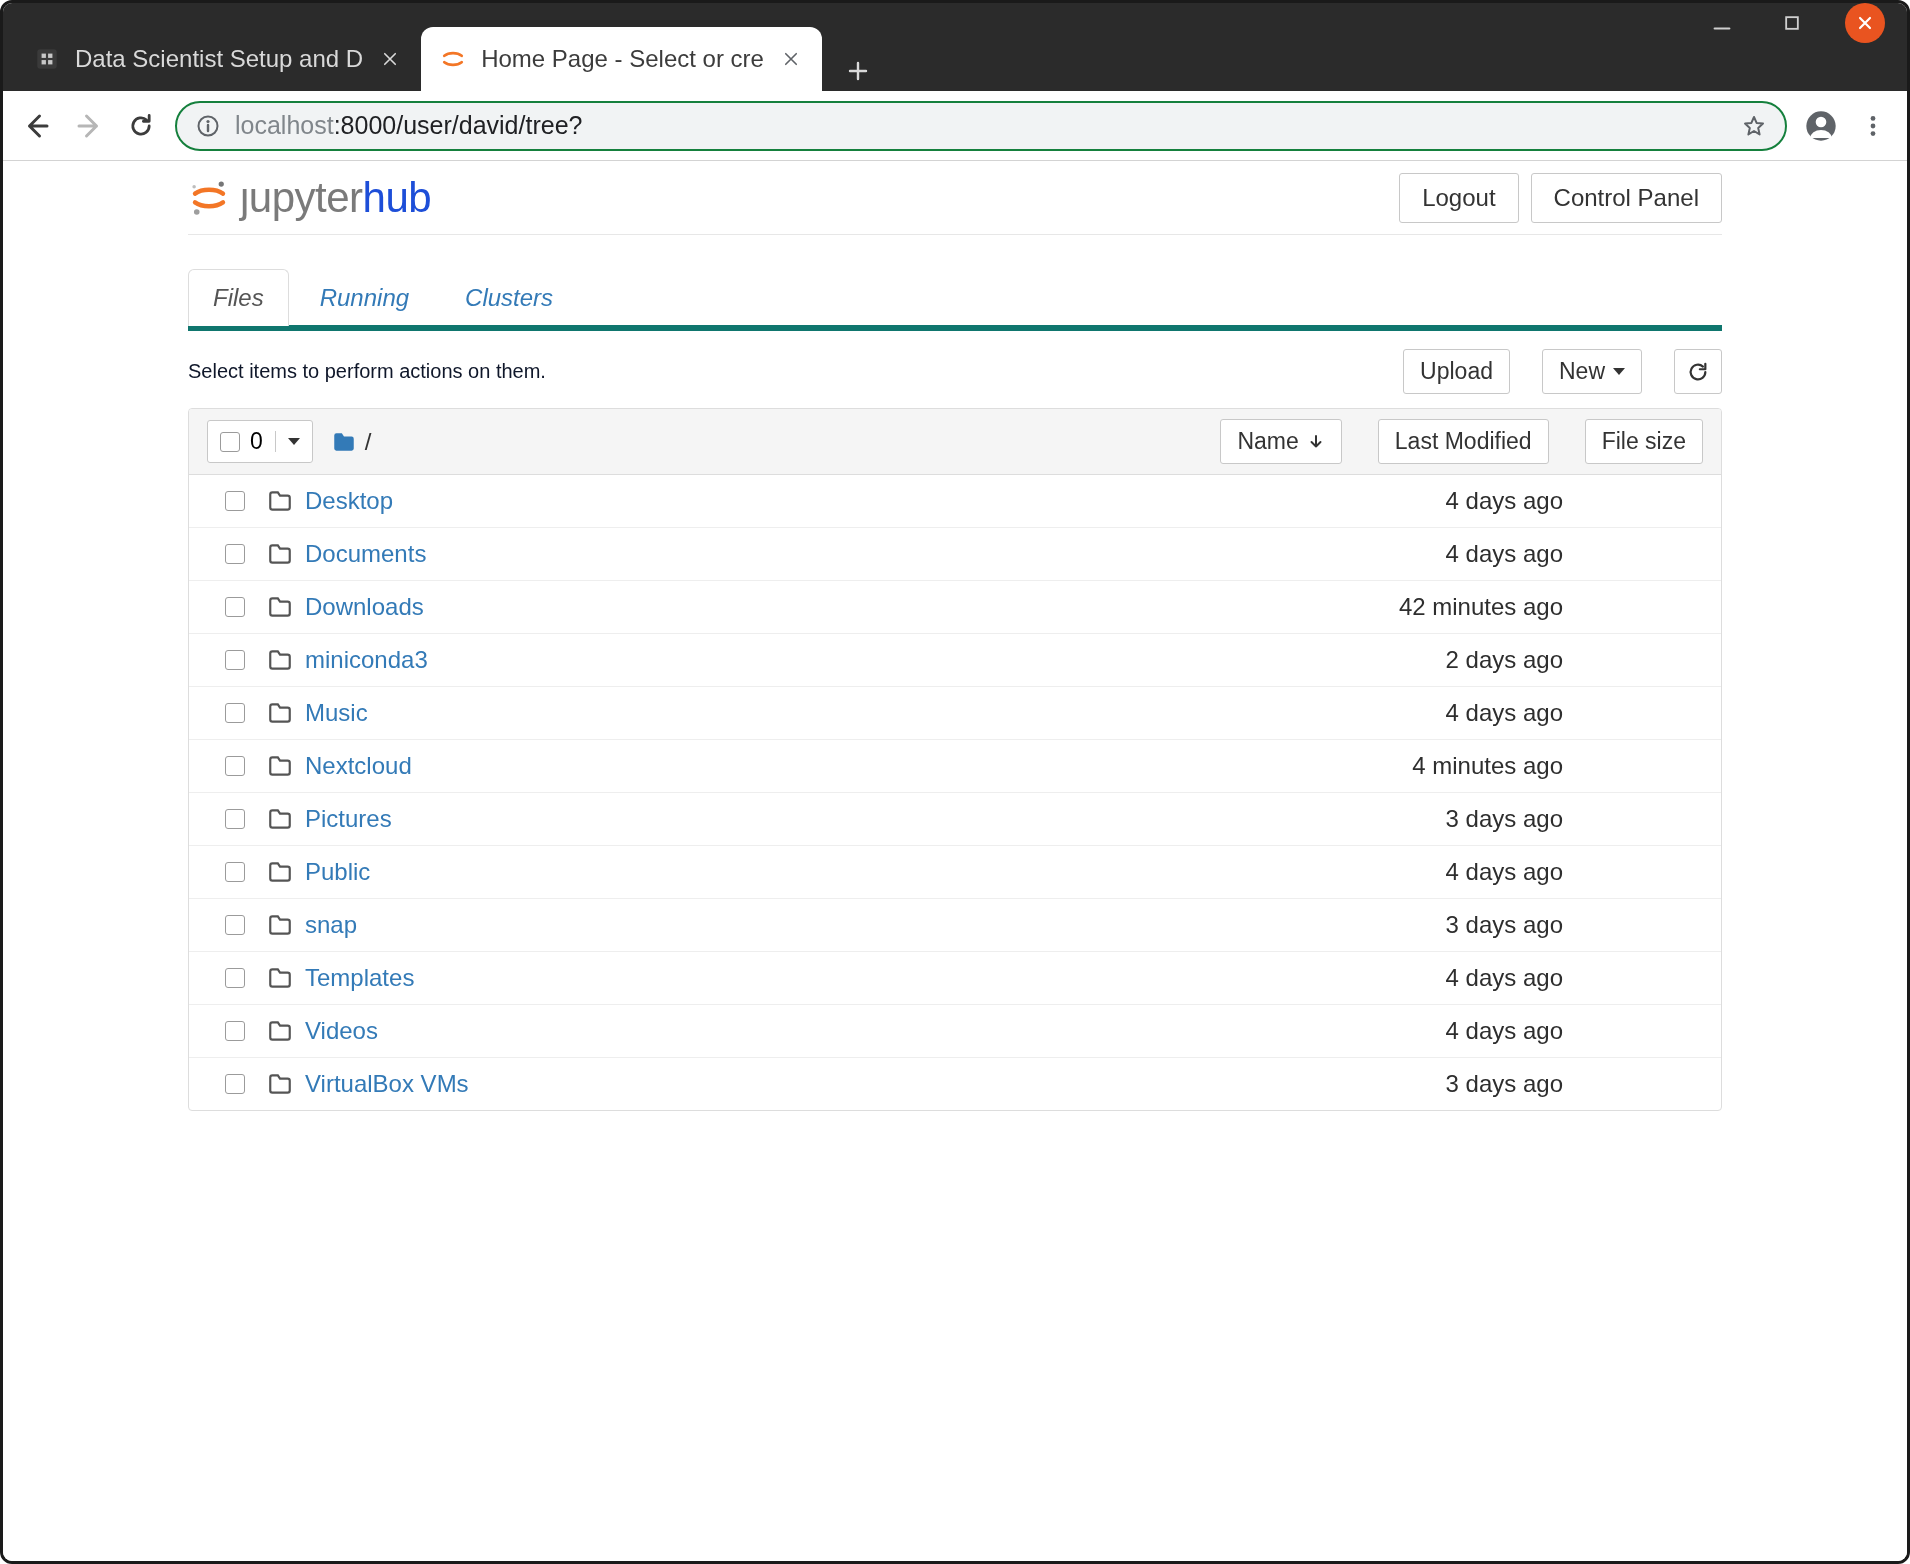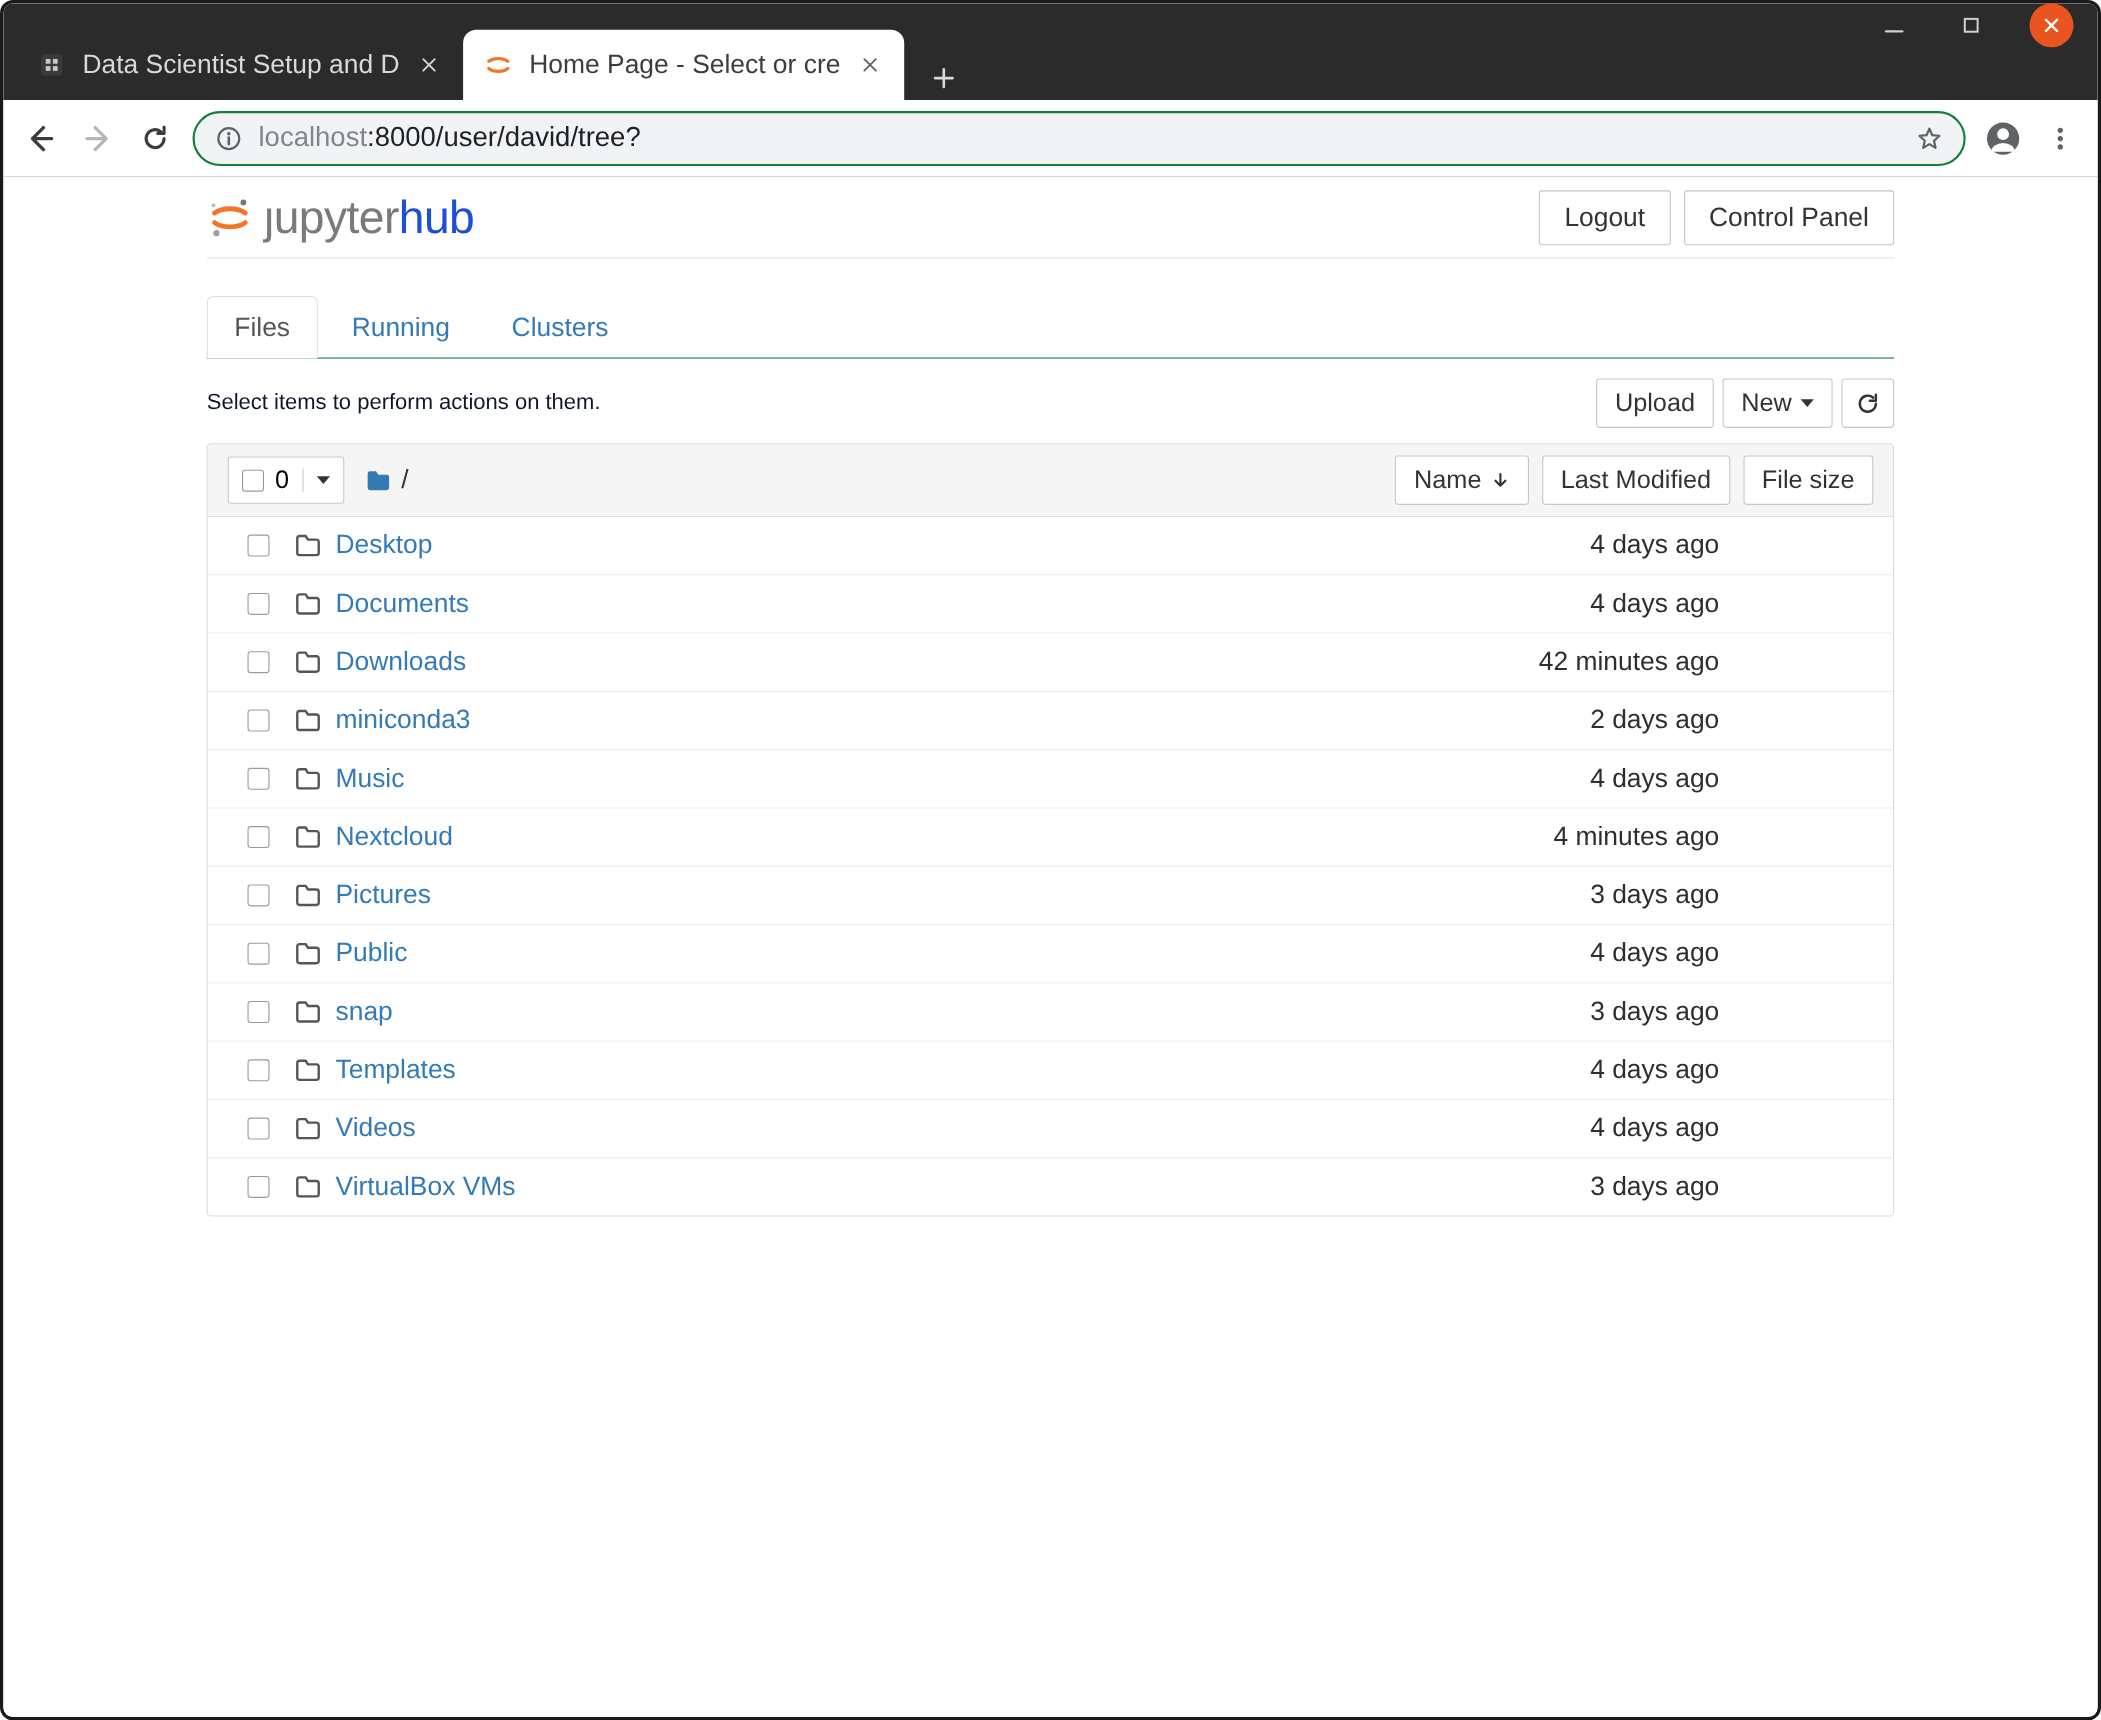--- a/index.html
+++ b/index.html
@@ -36,29 +36,29 @@
     .header { height:74px; border-bottom:1px solid #e7e7e7; display:flex; align-items:center; }
     .logo { display:flex; align-items:center; gap:10px; cursor:pointer; }
     .logo .mark { width:42px; height:42px; }
     .logo .word { font-size:42px; font-weight:400; letter-spacing:-0.5px; color:#7a7a7a; }
     .logo .word .orange { color:#1d4ed8; font-weight:400; }
     .header-btns { margin-left:auto; display:flex; gap:12px; }
     .hbtn { border:1px solid #c8c8c8; background:#fff; padding:10px 22px; font-size:24px; color:#333; cursor:pointer; border-radius:3px; }
 
     
     .jtabs-wrap { margin-top:34px; }
-    .jtabs { display:flex; border-bottom:1px solid #0f766e; }
+    .jtabs { display:flex; border-bottom:6px solid #0f766e;font-style:italic; }
     .jtab { padding:14px 24px; font-size:24px; color:#337ab7; cursor:pointer; border:1px solid transparent; border-bottom:none; margin-bottom:-1px; border-radius:6px 6px 0 0; margin-right:6px; }
     .jtab.active { color:#555; background:#fff; border-color:#ddd #ddd #fff; }
 
     
     .action-row { display:flex; align-items:center; margin-top:18px; }
     .action-row .blurb { font-size:20px; color:#0f172a; }
     .action-row .rbtns { margin-left:auto; display:flex; gap:8px; }
-    .sbtn { border:1px solid #c8c8c8; background:#fff; padding:8px 16px; font-size:23px; color:#333; cursor:pointer; border-radius:3px; display:inline-flex; align-items:center; gap:8px; }
+    .sbtn { border:1px solid #c8c8c8; background:#fff; padding:8px 16px; font-size:23px; color:#333; cursor:pointer; border-radius:3px; display:inline-flex; align-items:center; gap:8px;margin-left:24px; }
     .caret-dn { width:0; height:0; border-left:6px solid transparent; border-right:6px solid transparent; border-top:7px solid #333; display:inline-block; }
 
     
     .list-wrap { margin-top:14px; border:1px solid #ddd; border-radius:4px; overflow:hidden; }
     .list-head { background:#f5f5f5; border-bottom:1px solid #ddd; display:flex; align-items:center; padding:10px 18px; gap:12px; }
     .sel-group { display:flex; align-items:center; border:1px solid #c8c8c8; border-radius:3px; background:#fff; overflow:hidden; }
     .sel-group .cell { padding:7px 12px; display:flex; align-items:center; gap:10px; font-size:23px; }
     .sel-group .cell + .cell { border-left:1px solid #c8c8c8; }
     .chk { width:20px; height:20px; border:1.5px solid #9b9b9b; border-radius:3px; background:#fff; display:inline-block; cursor:pointer; }
     .crumb { display:flex; align-items:center; gap:8px; font-size:24px; color:#333; margin-left:6px; }

